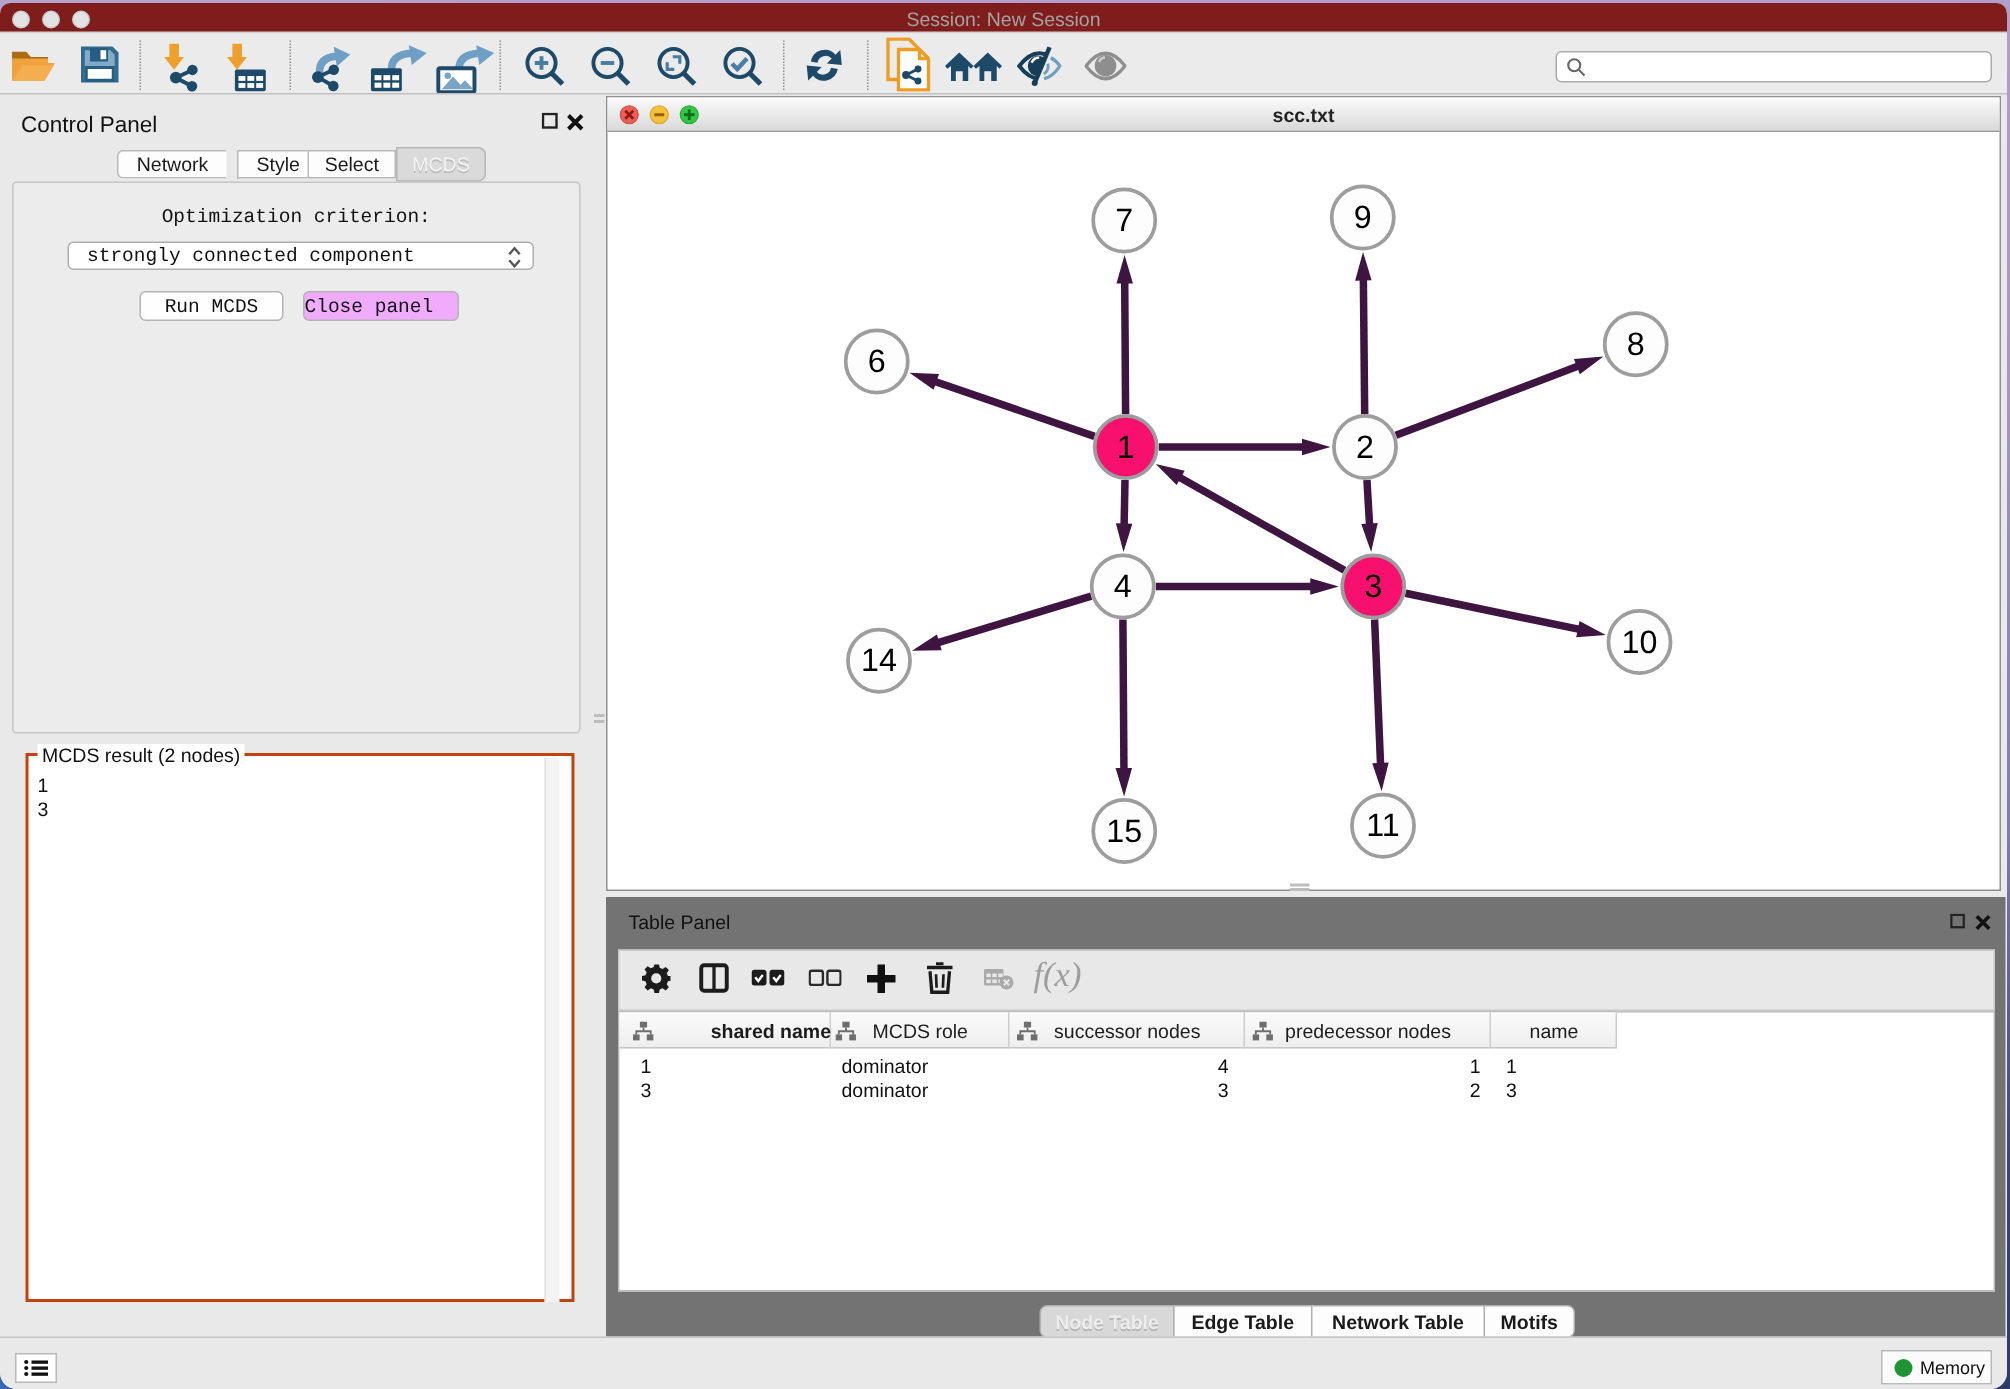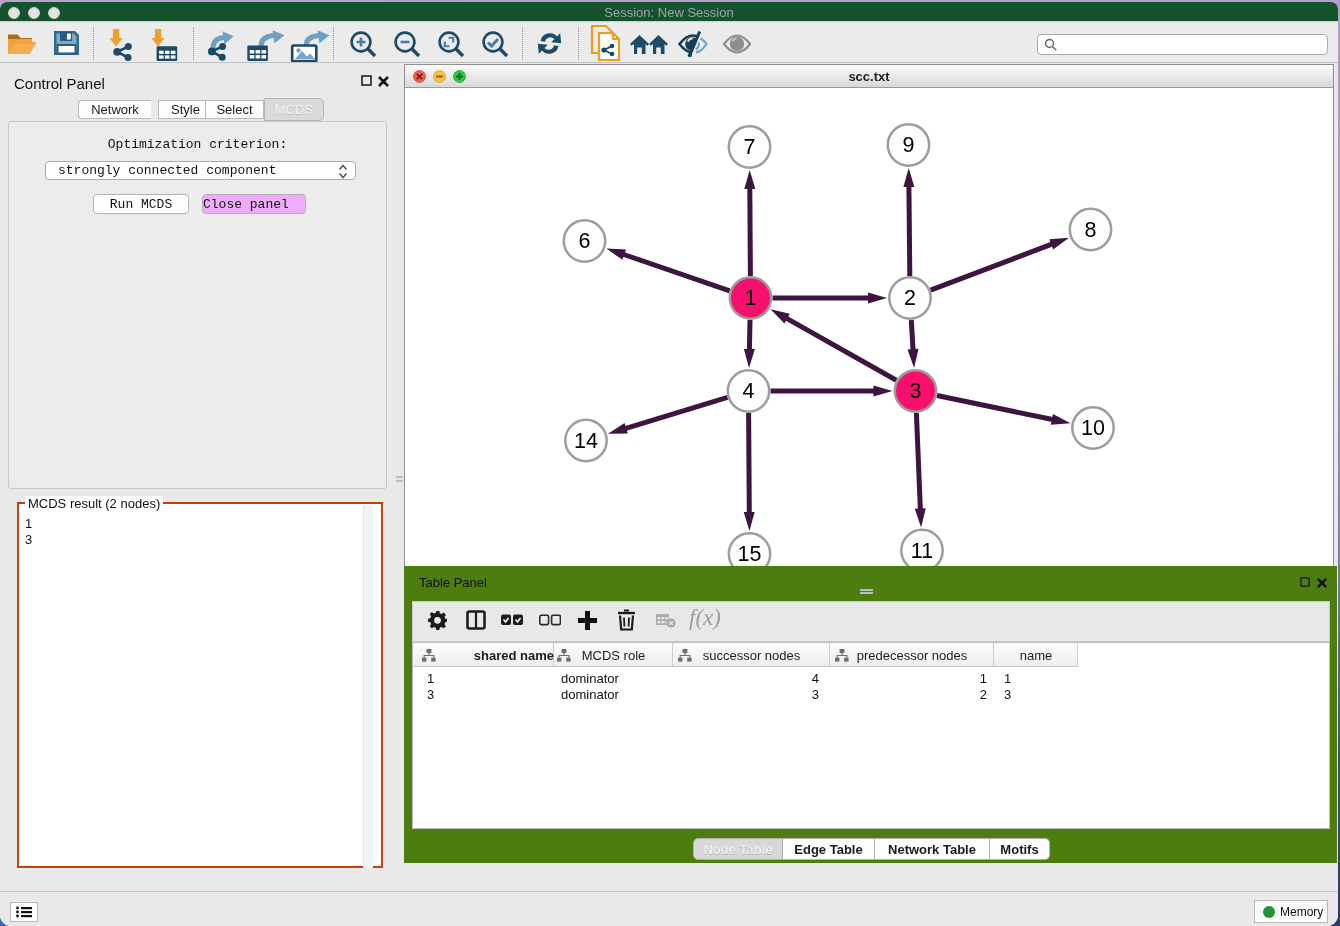--- a/index.html
+++ b/index.html
@@ -8,21 +8,21 @@
          font-family:"Liberation Sans", sans-serif; }
   .abs { position:absolute; }
   #app { position:absolute; left:0; top:2px; width:1338px; height:924px; transform:translateZ(0);
          background:#e9e9e9; border-radius:7px 7px 11px 11px; overflow:hidden; }
   .tl { position:absolute; width:12px; height:12px; border-radius:50%; }
 </style>
 </head>
 <body>
 <div id="app">
 
-  <div class="abs" style="left:0;top:0;width:1338px;height:20px;background:#14532d;border-bottom:1px solid #cfcfcf;">
+  <div class="abs" style="left:0;top:0;width:1338px;height:20px;background:#7f1d1d;border-bottom:1px solid #cfcfcf;">
     <div class="tl" style="left:8px;top:5px;background:#e3e3e3;border:1px solid #cdcdcd;"></div>
     <div class="tl" style="left:28px;top:5px;background:#e3e3e3;border:1px solid #cdcdcd;"></div>
     <div class="tl" style="left:48px;top:5px;background:#e3e3e3;border:1px solid #cdcdcd;"></div>
     <div class="abs" style="left:0;right:0;top:3px;text-align:center;font-size:13px;color:#a3a3a3;">Session: New Session</div>
   </div>
 
   <div id="toolbar" class="abs" style="left:0;top:21px;width:1338px;height:40px;background:#ebebeb;border-bottom:1px solid #c0c0c0;">
 
     <div class="abs" style="left:93px;top:4px;height:33px;border-left:1px dotted #8f8f8f;"></div>
     <div class="abs" style="left:193px;top:4px;height:33px;border-left:1px dotted #8f8f8f;"></div>
@@ -269,21 +269,21 @@
       <text x="688" y="347" text-anchor="middle" font-size="21.5" font-family="Liberation Sans, sans-serif" fill="#000000">10</text>
       <circle cx="517" cy="462.5" r="20.7" fill="#fdfdfd" stroke="#9d9d9d" stroke-width="2.5"></circle>
       <text x="517" y="469.5" text-anchor="middle" font-size="21.5" font-family="Liberation Sans, sans-serif" fill="#000000">11</text>
       <circle cx="181" cy="352.5" r="20.7" fill="#fdfdfd" stroke="#9d9d9d" stroke-width="2.5"></circle>
       <text x="181" y="359.5" text-anchor="middle" font-size="21.5" font-family="Liberation Sans, sans-serif" fill="#000000">14</text>
       <circle cx="344.5" cy="466" r="20.7" fill="#fdfdfd" stroke="#9d9d9d" stroke-width="2.5"></circle>
       <text x="344.5" y="473" text-anchor="middle" font-size="21.5" font-family="Liberation Sans, sans-serif" fill="#000000">15</text>
     </svg>
   </div>
 
-  <div id="tpanel" class="abs" style="left:404px;top:564px;width:933px;height:297px;background:#4d7c0f;">
+  <div id="tpanel" class="abs" style="left:404px;top:596px;width:933px;height:297px;background:#737373;">
     <div class="abs" style="left:15px;top:9px;font-size:13px;color:#111;">Table Panel</div>
     <svg class="abs" style="left:896px;top:11px" width="11" height="11" viewBox="0 0 12 12">
         <rect x="1" y="1" width="9" height="9" fill="none" stroke="#222" stroke-width="1.6"></rect>
       </svg>
     <svg class="abs" style="left:912px;top:11px" width="12" height="12" viewBox="0 0 13 13">
         <path d="M2 2 L11 11 M11 2 L2 11" stroke="#111" stroke-width="2.6"></path>
       </svg>
 
     <div id="ttb" class="abs" style="left:8px;top:35px;width:918px;height:41px;background:#e8e8e8;border:1px solid #c9c9c9;">
 

